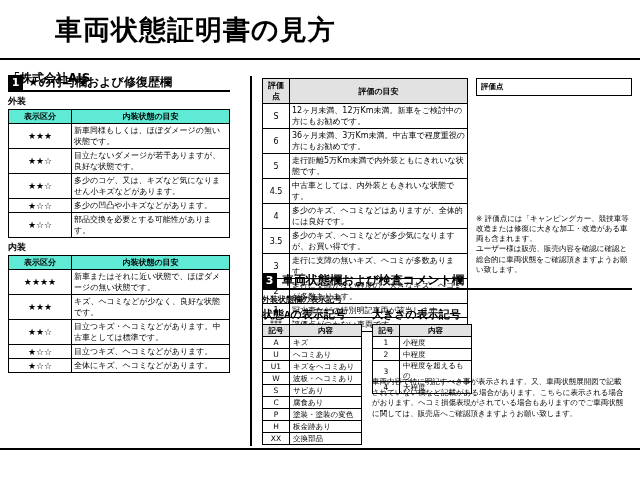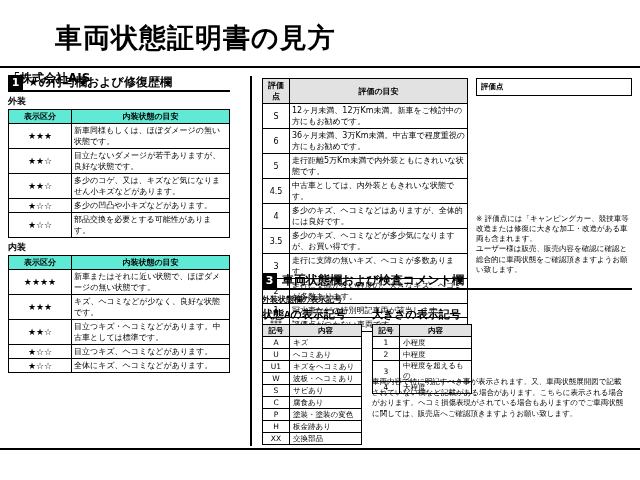--- a/index.html
+++ b/index.html
@@ -8,21 +8,21 @@
     background:#ffffff;
     font-family:"DejaVu Sans","Liberation Sans",sans-serif;
     color:#000;
     overflow:hidden;
     position:relative;
   }
   .page{position:absolute;inset:0;}
 
   
   .header{
-    position:absolute;left:0;top:12px;width:640px;height:56px;
+    position:absolute;left:0;top:4px;width:640px;height:56px;
   }
   .header-title{
     position:absolute;left:55px;top:8px;
     font-size:27px;font-weight:bold;letter-spacing:1px;
   }
   .header-sub{
     position:absolute;left:412px;top:8px;
     font-size:27px;font-weight:bold;
   }
   .hline{

